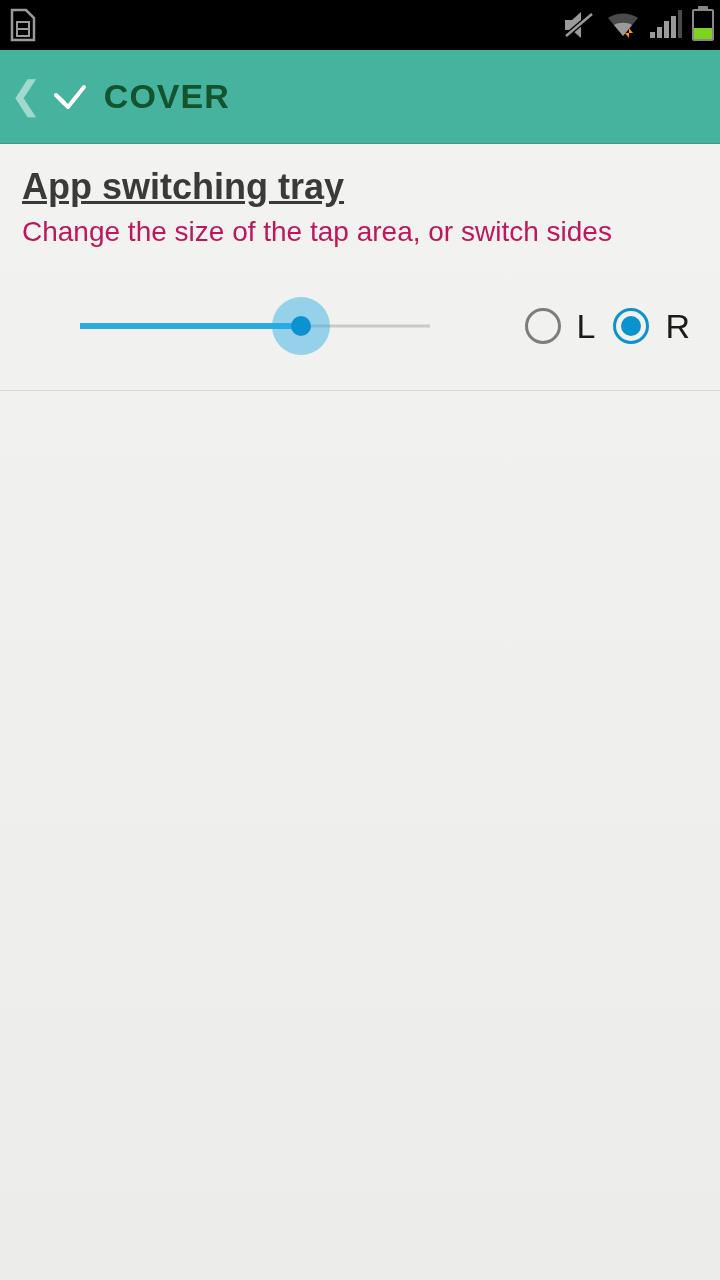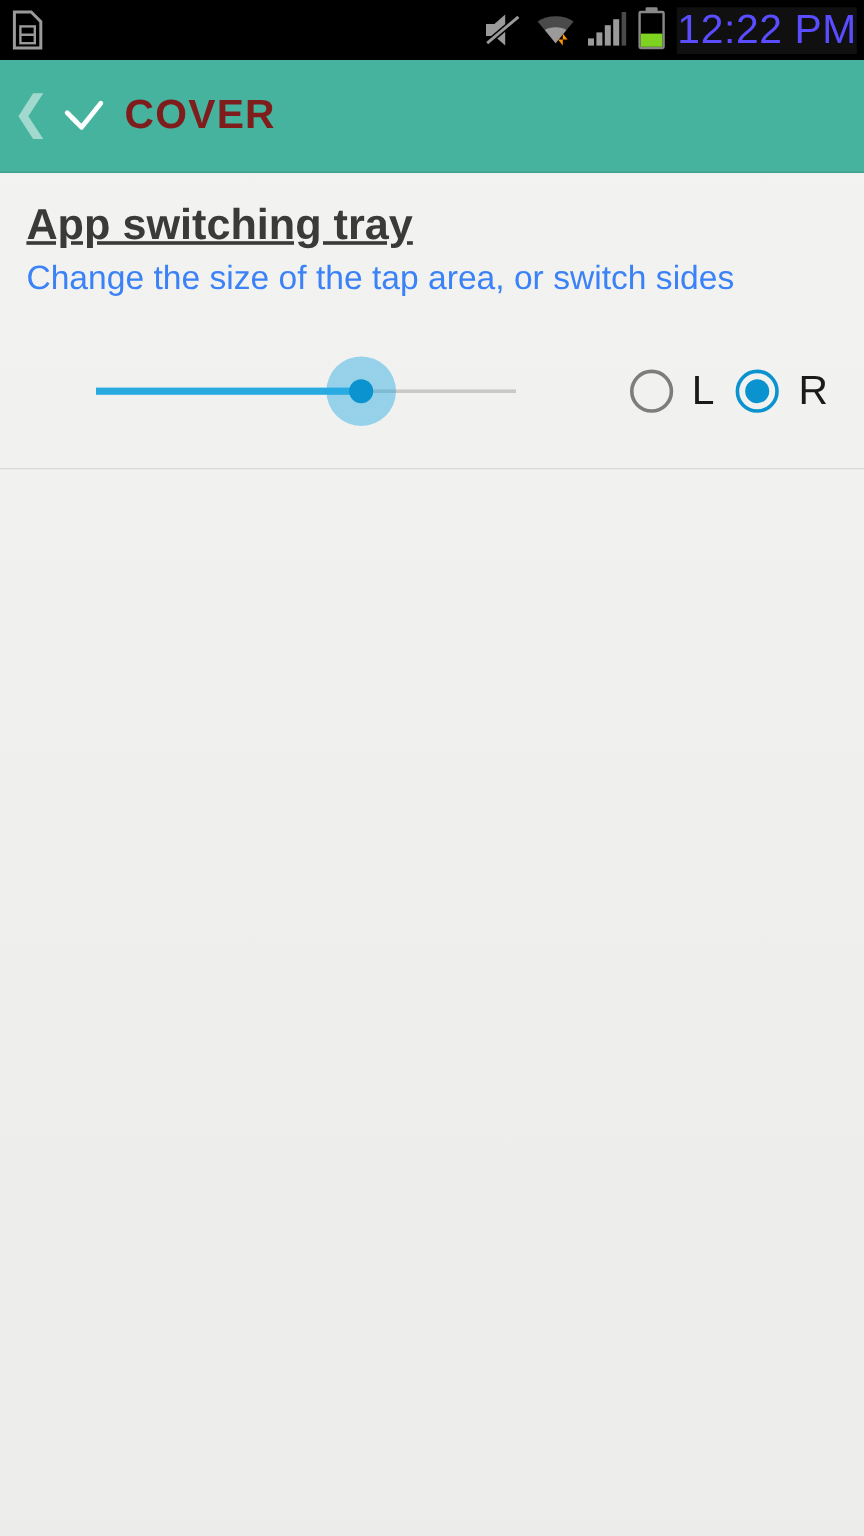--- a/index.html
+++ b/index.html
@@ -52,40 +52,40 @@
     border-bottom: 1px solid #3a9a87;
   }
   .back-chev {
     color: rgba(255,255,255,.5);
     font-size: 38px;
     padding: 0 6px 4px 2px;
     line-height: 1;
   }
   .app-icon { margin: 0 12px 0 4px; }
   .app-title {
-    color: #7f1d1d;
+    color: #14532d;
     font-size: 34px;
     font-weight: 700;
     letter-spacing: 1px;
   }
 
   
   .section {
     padding: 22px 22px 18px 22px;
   }
   .section-title {
     font-size: 36px;
     font-weight: 600;
     color: #3a3a39;
     margin-bottom: 6px;
     text-decoration: underline;
   }
   .section-sub {
     font-size: 28px;
-    color: #3b82f6;
+    color: #be185d;
     line-height: 1.3;
   }
 
   .controls-row {
     display: flex;
     align-items: center;
     padding: 28px 20px 34px 20px;
     border-bottom: 1px solid #d8d8d6;
   }
 
@@ -172,21 +172,20 @@
         <rect x="0" y="22" width="5" height="6" fill="#9a9a9a"></rect>
         <rect x="7" y="17" width="5" height="11" fill="#9a9a9a"></rect>
         <rect x="14" y="11" width="5" height="17" fill="#9a9a9a"></rect>
         <rect x="21" y="6" width="5" height="22" fill="#9a9a9a"></rect>
         <rect x="28" y="0" width="4" height="28" fill="#4a4a4a"></rect>
       </svg>
     </span>
     <span class="battery">
         <span class="fill"></span>
       </span>
-    <span class="clock">12:22 PM</span>
   </div>
 </div>
 
 <div class="app-bar">
   <span class="back-chev">❮</span>
   <span class="app-icon">
     <svg width="40" height="40" viewBox="0 0 40 40">
       <path d="M8 24 l8 8 l16 -20" fill="none" stroke="#fff" stroke-width="4" stroke-linecap="round" stroke-linejoin="round"></path>
       <path d="M4 20 l8 8" fill="none" stroke="#fff" stroke-width="4" stroke-linecap="round"></path>
     </svg>

